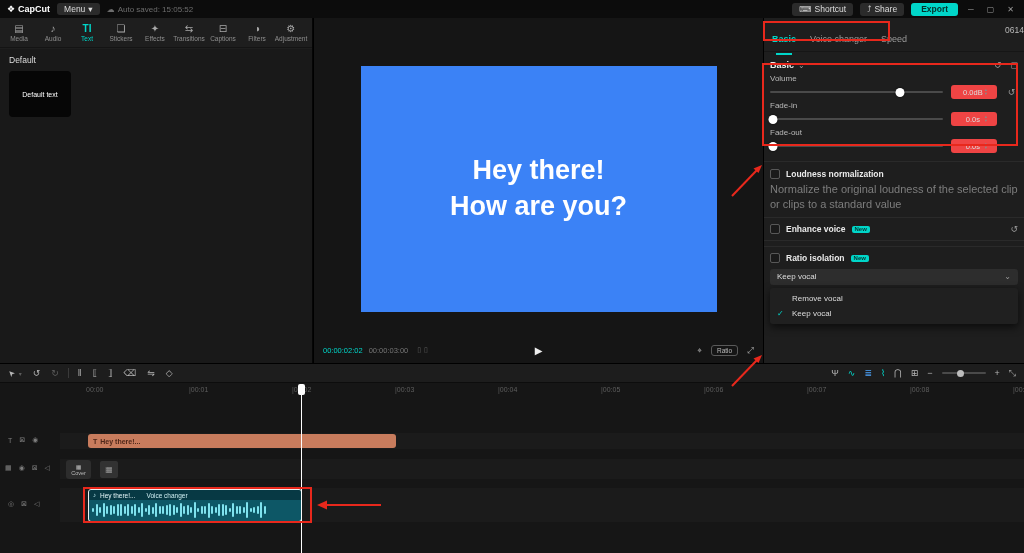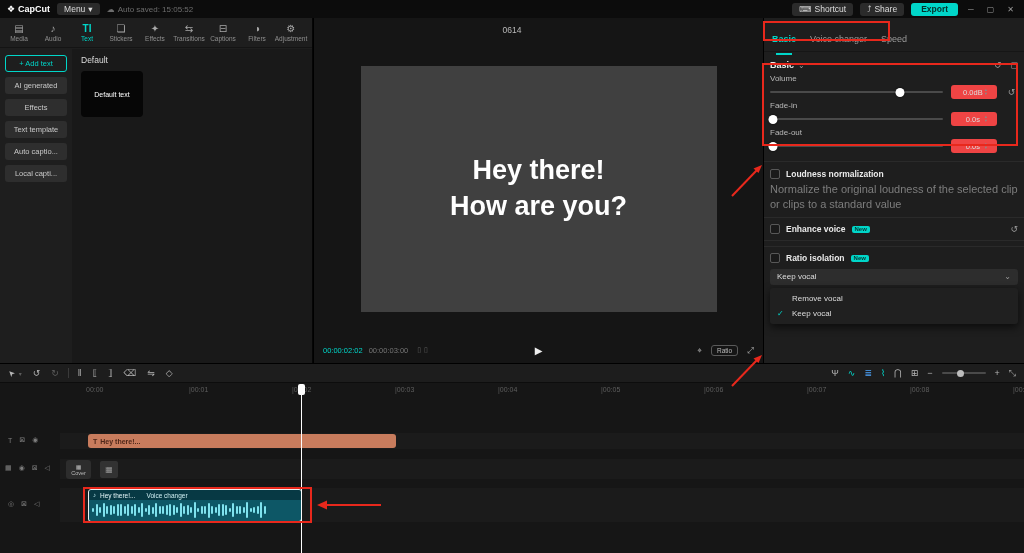--- a/index.html
+++ b/index.html
@@ -5,21 +5,21 @@
   * { margin:0; padding:0; box-sizing:border-box; }
   html,body { width:1024px; height:553px; }
   body { background:#000; font-family:"Liberation Sans","DejaVu Sans",sans-serif; color:#ccc; overflow:hidden; position:relative; }
   .ico { font-style:normal; display:inline-block; }
 
   
   #titlebar { position:absolute; top:0; left:0; width:1024px; height:18px; background:#0c0c0c; display:flex; align-items:center; padding:0 7px; gap:7px; font-size:8.5px; z-index:6; }
   .logo { color:#fff; font-weight:bold; font-size:9px; display:flex; align-items:center; gap:3px; }
   .menu-btn { background:#2b2b2b; border-radius:3px; padding:1px 7px; color:#ddd; display:flex; align-items:center; gap:3px; }
   .autosave { color:#6d6d6d; display:flex; align-items:center; gap:3px; font-size:8px; }
-  .doc-title { position:absolute; left:0; right:0; text-align:center; color:#b9b9b9; pointer-events:none;margin-top:41px; }
+  .doc-title { position:absolute; left:0; right:0; text-align:right; color:#b9b9b9; pointer-events:none;margin-top:41px; }
   .tb-right { margin-left:auto; display:flex; align-items:center; gap:7px; position:relative; }
   .pill-btn { background:#2b2b2b; border-radius:3px; padding:1.5px 7px; color:#ddd; display:flex; align-items:center; gap:3px; }
   .export-btn { background:#00d6c9; color:#04312c; font-weight:bold; border-radius:3px; padding:1.5px 10px; }
   .winbtn { color:#9a9a9a; padding:0 3px; font-size:8px; }
 
   
   #left-panel { position:absolute; left:0; top:18px; width:313px; height:345px; background:#1e1e1e; border-right:1px solid #050505; }
   #left-toolbar { height:30px; display:flex; align-items:center; padding:0 2px; border-bottom:1px solid #141414; }
   .lt-item { width:34px; display:flex; flex-direction:column; align-items:center; gap:1px; color:#a8a8a8; cursor:default; }
   .lt-item .g { font-size:10px; height:11px; line-height:11px; }
@@ -33,21 +33,21 @@
   #library { flex:1; background:#191919; padding:6px 9px; }
   .lib-title { font-size:8.5px; color:#ddd; margin-bottom:6px; }
   .lib-tile { width:62px; height:46px; background:#060606; border-radius:4px; display:flex; align-items:center; justify-content:center; }
   .lib-tile span { color:#fff; font-size:7px; }
 
   
   #center-panel { position:absolute; left:314px; top:18px; width:449px; height:345px; background:#151515; }
   .panel-header { height:22px; display:flex; align-items:center; padding:0 9px; font-size:8.5px; color:#bbb; }
   .panel-header .sp { margin-left:auto; color:#8a8a8a; }
   #preview-wrap { position:absolute; top:22px; bottom:26px; left:0; right:0; display:flex; align-items:center; justify-content:center; }
-  #video { width:356px; height:246px; background:#404040; display:flex; flex-direction:column; align-items:center; justify-content:center; text-align:center; }
+  #video { width:356px; height:246px; background:#3b82f6; display:flex; flex-direction:column; align-items:center; justify-content:center; text-align:center; }
   .vtext { color:#fff; font-size:27px; font-weight:600; line-height:1.3; }
   #player-bar { position:absolute; bottom:0; height:26px; left:0; right:0; display:flex; align-items:center; padding:0 9px; font-size:7.5px; }
   .time-cur { color:#00d6c9; }
   .time-dur { color:#767676; margin-left:6px; }
   .pb-markers { color:#5f5f5f; margin-left:9px; display:flex; gap:3px; font-size:7px; }
   .pb-center { position:absolute; left:0; right:0; text-align:center; color:#eee; font-size:10px; pointer-events:none; }
   .pb-right { margin-left:auto; display:flex; align-items:center; gap:9px; color:#b5b5b5; font-size:8.5px; }
   .ratio-pill { border:1px solid #5a5a5a; border-radius:3px; padding:1px 5px; font-size:6.5px; color:#bbb; }
 
   
@@ -192,28 +192,20 @@
     <div class="lt-item">
         <span class="g ico">◑</span>
         <span class="l">Filters</span>
       </div>
     <div class="lt-item">
         <span class="g ico">⚙</span>
         <span class="l">Adjustment</span>
       </div>
   </div>
   <div id="left-body">
-    <nav id="sidebar">
-      <div class="sb-btn accent">+ Add text</div>
-      <div class="sb-btn">AI generated</div>
-      <div class="sb-btn">Effects</div>
-      <div class="sb-btn">Text template</div>
-      <div class="sb-btn">Auto captio...</div>
-      <div class="sb-btn">Local capti...</div>
-    </nav>
     <div id="library">
       <div class="lib-title">Default</div>
       <div class="lib-tile">
         <span>Default text</span>
       </div>
     </div>
   </div>
 </div>
 
 <div id="center-panel">

